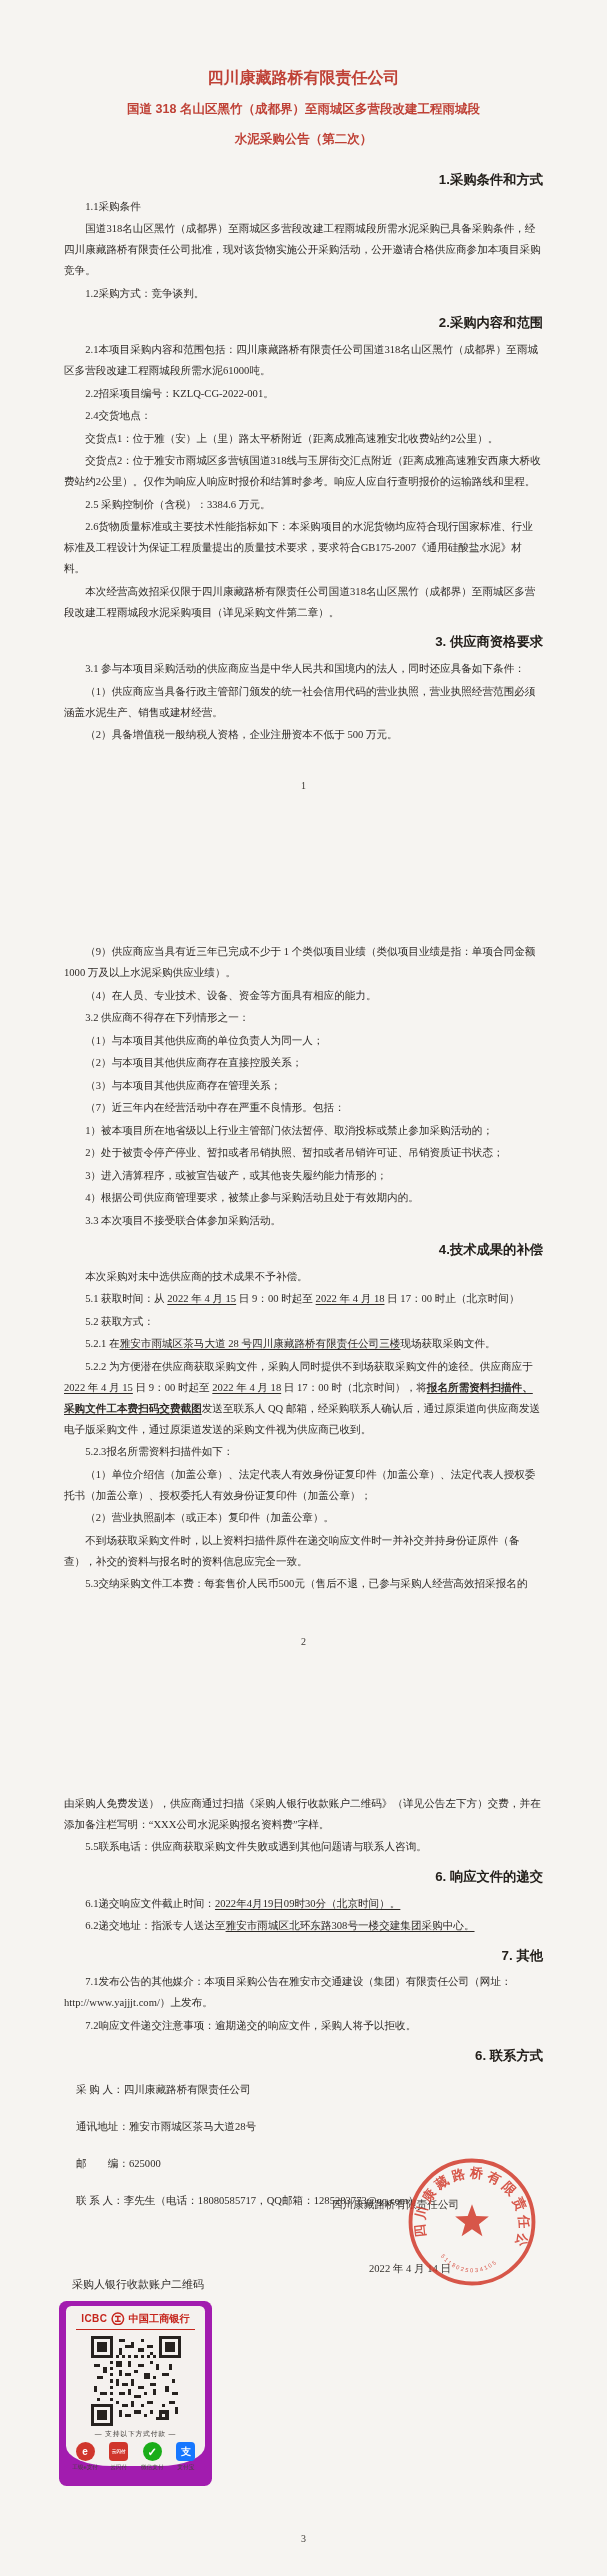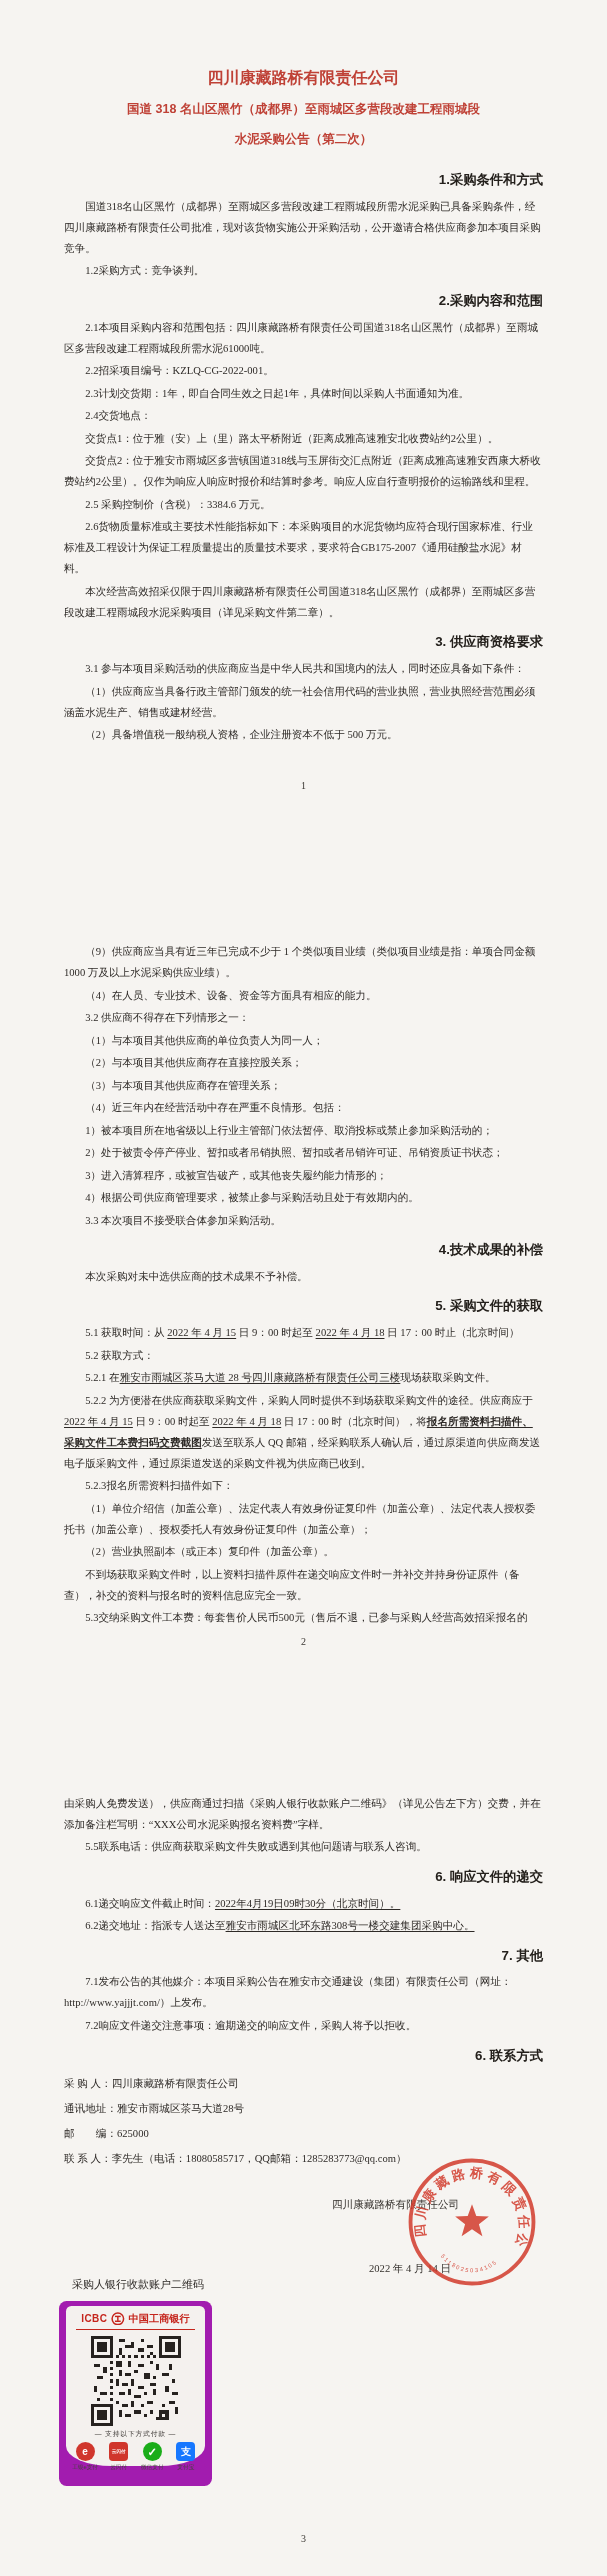--- a/index.html
+++ b/index.html
@@ -18,21 +18,21 @@
 
   .t1 { margin: 67px 0 0; text-align: center; font-family: "Liberation Sans", sans-serif;
         font-weight: bold; font-size: 16px; line-height: 21px; color: #bf4136; }
   .t2 { margin: 12px 0 0; text-align: center; font-family: "Liberation Sans", sans-serif;
         font-weight: bold; font-size: 12.5px; line-height: 18px; color: #bf4136; }
 
   .h  { font-family: "Liberation Sans", sans-serif; font-weight: bold; font-size: 13.3px;
         line-height: 18px; color: #24201c; margin: 10.6px 0 6.8px; text-align: right; }
   p.b { margin: 0 0 1.5px; line-height: 21px; font-size: 10.6px; text-indent: 2em; }
   p.noind { text-indent: 0; }
-  .contact { line-height: 25px; margin: 0; font-size: 10.6px; }
+  .contact { line-height: 25px; margin: 12px; font-size: 10.6px; }
   .u  { text-decoration: underline; text-underline-offset: 2.3px; }
   .bu { font-weight: bold; text-decoration: underline; text-underline-offset: 2.3px; }
   .pagenum { position: absolute; left: 0; width: 100%; text-align: center; font-size: 10px; color: #3a3632; }
 
   
   .typed-company { position: absolute; top: 422px; left: 332px; font-size: 10.6px; color: #35312d; }
   .typed-date    { position: absolute; top: 486px; left: 369px; font-size: 10.6px; color: #35312d; }
   .seal { position: absolute; top: 373px; left: 399px; width: 146px; height: 146px; opacity: .85; }
 
   
@@ -65,27 +65,27 @@
 
 <div id="canvas">
 
   <div class="page" id="page1">
     <div class="inner">
       <div class="t1">四川康藏路桥有限责任公司</div>
       <div class="t2">国道 318 名山区黑竹（成都界）至雨城区多营段改建工程雨城段</div>
       <div class="t2">水泥采购公告（第二次）</div>
 
       <div class="h" style="margin-top:23px">1.采购条件和方式</div>
+      <p class="b">1.1采购条件</p>
       <p class="b">国道318名山区黑竹（成都界）至雨城区多营段改建工程雨城段所需水泥采购已具备采购条件，经四川康藏路桥有限责任公司批准，现对该货物实施公开采购活动，公开邀请合格供应商参加本项目采购竞争。</p>
       <p class="b">1.2采购方式：竞争谈判。</p>
 
       <div class="h">2.采购内容和范围</div>
       <p class="b">2.1本项目采购内容和范围包括：四川康藏路桥有限责任公司国道318名山区黑竹（成都界）至雨城区多营段改建工程雨城段所需水泥61000吨。</p>
       <p class="b">2.2招采项目编号：KZLQ-CG-2022-001。</p>
-      <p class="b">2.3计划交货期：1年，即自合同生效之日起1年，具体时间以采购人书面通知为准。</p>
       <p class="b">2.4交货地点：</p>
       <p class="b">交货点1：位于雅（安）上（里）路太平桥附近（距离成雅高速雅安北收费站约2公里）。</p>
       <p class="b">交货点2：位于雅安市雨城区多营镇国道318线与玉屏街交汇点附近（距离成雅高速雅安西康大桥收费站约2公里）。仅作为响应人响应时报价和结算时参考。响应人应自行查明报价的运输路线和里程。</p>
       <p class="b">2.5 采购控制价（含税）：3384.6 万元。</p>
       <p class="b">2.6货物质量标准或主要技术性能指标如下：本采购项目的水泥货物均应符合现行国家标准、行业标准及工程设计为保证工程质量提出的质量技术要求，要求符合GB175-2007《通用硅酸盐水泥》材料。</p>
       <p class="b">本次经营高效招采仅限于四川康藏路桥有限责任公司国道318名山区黑竹（成都界）至雨城区多营段改建工程雨城段水泥采购项目（详见采购文件第二章）。</p>
 
       <div class="h">3. 供应商资格要求</div>
       <p class="b">3.1 参与本项目采购活动的供应商应当是中华人民共和国境内的法人，同时还应具备如下条件：</p>
       <p class="b">（1）供应商应当具备行政主管部门颁发的统一社会信用代码的营业执照，营业执照经营范围必须涵盖水泥生产、销售或建材经营。</p>
@@ -95,31 +95,30 @@
   </div>
 
   <div class="page" id="page2">
     <div class="inner" style="padding-top:106px">
       <p class="b">（9）供应商应当具有近三年已完成不少于 1 个类似项目业绩（类似项目业绩是指：单项合同金额 1000 万及以上水泥采购供应业绩）。</p>
       <p class="b">（4）在人员、专业技术、设备、资金等方面具有相应的能力。</p>
       <p class="b">3.2 供应商不得存在下列情形之一：</p>
       <p class="b">（1）与本项目其他供应商的单位负责人为同一人；</p>
       <p class="b">（2）与本项目其他供应商存在直接控股关系；</p>
       <p class="b">（3）与本项目其他供应商存在管理关系；</p>
-      <p class="b">（4）近三年内在经营活动中存在严重不良情形。包括：</p>
+      <p class="b">（7）近三年内在经营活动中存在严重不良情形。包括：</p>
       <p class="b">1）被本项目所在地省级以上行业主管部门依法暂停、取消投标或禁止参加采购活动的；</p>
       <p class="b">2）处于被责令停产停业、暂扣或者吊销执照、暂扣或者吊销许可证、吊销资质证书状态；</p>
       <p class="b">3）进入清算程序，或被宣告破产，或其他丧失履约能力情形的；</p>
       <p class="b">4）根据公司供应商管理要求，被禁止参与采购活动且处于有效期内的。</p>
       <p class="b">3.3 本次项目不接受联合体参加采购活动。</p>
 
       <div class="h">4.技术成果的补偿</div>
       <p class="b">本次采购对未中选供应商的技术成果不予补偿。</p>
 
-      <div class="h">5. 采购文件的获取</div>
       <p class="b"><span>5.1 获取时间：从 </span><span class="u">2022 年 4 月 15</span><span> 日 9：00 时起至 </span><span class="u">2022 年 4 月 18</span><span> 日 17：00 时止（北京时间）</span></p>
       <p class="b">5.2 获取方式：</p>
       <p class="b"><span>5.2.1 在</span><span class="u">雅安市雨城区茶马大道 28 号四川康藏路桥有限责任公司三楼</span><span>现场获取采购文件。</span></p>
       <p class="b"><span>5.2.2 为方便潜在供应商获取采购文件，采购人同时提供不到场获取采购文件的途径。供应商应于 </span><span class="u">2022 年 4 月 15</span><span> 日 9：00 时起至 </span><span class="u">2022 年 4 月 18</span><span> 日 17：00 时（北京时间），将</span><span class="bu">报名所需资料扫描件、采购文件工本费扫码交费截图</span><span>发送至联系人 QQ 邮箱，经采购联系人确认后，通过原渠道向供应商发送电子版采购文件，通过原渠道发送的采购文件视为供应商已收到。</span></p>
       <p class="b">5.2.3报名所需资料扫描件如下：</p>
       <p class="b">（1）单位介绍信（加盖公章）、法定代表人有效身份证复印件（加盖公章）、法定代表人授权委托书（加盖公章）、授权委托人有效身份证复印件（加盖公章）；</p>
       <p class="b">（2）营业执照副本（或正本）复印件（加盖公章）。</p>
       <p class="b">不到场获取采购文件时，以上资料扫描件原件在递交响应文件时一并补交并持身份证原件（备查），补交的资料与报名时的资料信息应完全一致。</p>
       <p class="b">5.3交纳采购文件工本费：每套售价人民币500元（售后不退，已参与采购人经营高效招采报名的</p>
     </div>

